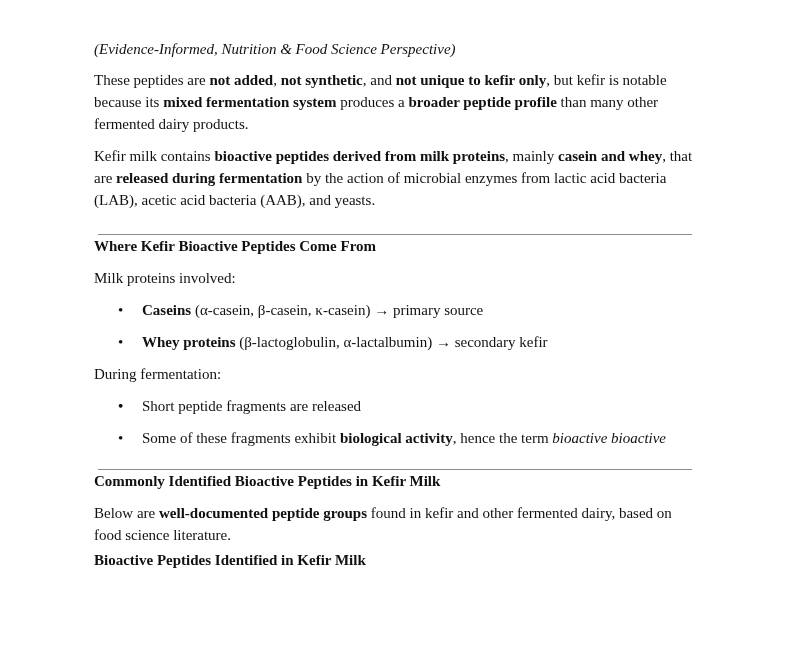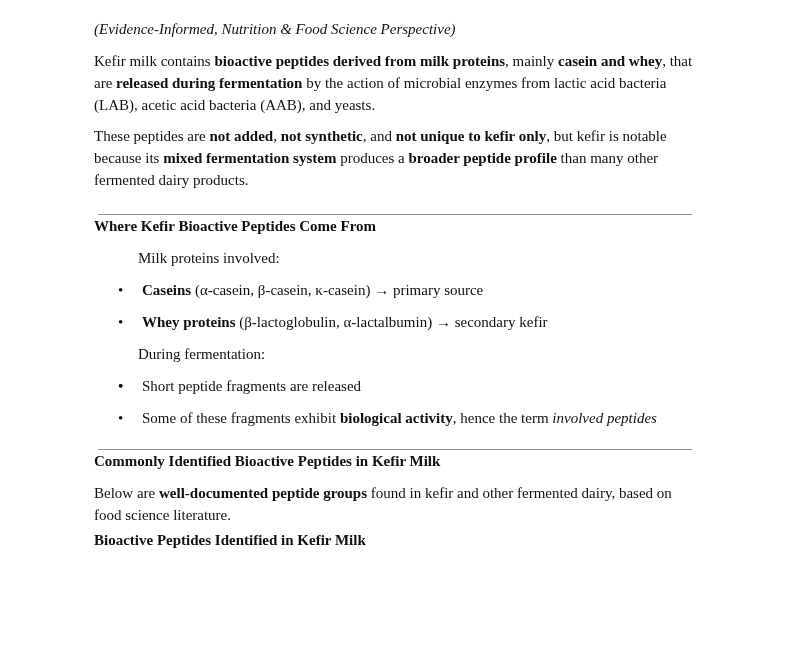--- a/index.html
+++ b/index.html
@@ -25,21 +25,21 @@
       font-size: 15px;
       font-weight: bold;
       margin: 0;
       line-height: 22px;
     }
     p {
       margin: 0;
     }
     .subtitle {
       font-style: italic;
-      margin-top: 2px;
+      margin-top: 22px;
     }
     .para { margin-top: 10px; }
     .para.tight { margin-top: 9px; }
     hr {
       border: none;
       border-top: 1px solid #8c8c8c;
       margin: 23px 0 0 4px;
       width: 594px;
       height: 0;
     }
@@ -52,52 +52,52 @@
     ul li {
       position: relative;
       padding-left: 48px;
       margin-top: 10px;
     }
     ul li .bullet {
       position: absolute;
       left: 24px;
       top: 0;
     }
-    .lead { margin-top: 10px; margin-left: 44px; }
+    .lead { margin-top: 10px; }
     .h-sub { margin-top: 3px; }
   </style>
 </head>
 <body>
 
 <div class="doc">
 
 
   <p class="subtitle">(Evidence-Informed, Nutrition &amp; Food Science Perspective)</p>
 
+  <p class="para tight"><span>These peptides are </span><b>not added</b><span>, </span><b>not synthetic</b><span>, and </span><b>not unique to kefir only</b><span>, but kefir is notable because its </span><b>mixed fermentation system</b><span> produces a </span><b>broader peptide profile</b><span> than many other fermented dairy products.</span></p>
+
   <p class="para"><span>Kefir milk contains </span><b>bioactive peptides derived from milk proteins</b><span>, mainly </span><b>casein and whey</b><span>, that are </span><b>released during fermentation</b><span> by the action of microbial enzymes from lactic acid bacteria (LAB), acetic acid bacteria (AAB), and yeasts.</span></p>
-
-  <p class="para tight"><span>These peptides are </span><b>not added</b><span>, </span><b>not synthetic</b><span>, and </span><b>not unique to kefir only</b><span>, but kefir is notable because its </span><b>mixed fermentation system</b><span> produces a </span><b>broader peptide profile</b><span> than many other fermented dairy products.</span></p>
 
   <hr>
 
   <h3 class="section-h">Where Kefir Bioactive Peptides Come From</h3>
 
   <p class="lead">Milk proteins involved:</p>
 
   <ul>
     <li><span class="bullet">•</span><b>Caseins</b><span> (α-casein, β-casein, κ-casein) → primary source</span></li>
     <li><span class="bullet">•</span><b>Whey proteins</b><span> (β-lactoglobulin, α-lactalbumin) → secondary kefir</span></li>
   </ul>
 
   <p class="lead">During fermentation:</p>
 
   <ul>
     <li><span class="bullet">•</span></li>
     <li><span class="bullet">•</span><span>Short peptide fragments are released</span></li>
-    <li><span class="bullet">•</span><span>Some of these fragments exhibit </span><b>biological activity</b><span>, hence the term </span><i>involved peptides</i></li>
+    <li><span class="bullet">•</span><span>Some of these fragments exhibit </span><b>biological activity</b><span>, hence the term </span><i>bioactive bioactive</i></li>
   </ul>
 
   <hr style="margin-top:20px;">
 
   <h3 class="section-h">Commonly Identified Bioactive Peptides in Kefir Milk</h3>
 
   <p class="para"><span>Below are </span><b>well-documented peptide groups</b><span> found in kefir and other fermented dairy, based on food science literature.</span></p>
 
   <h3 class="h-sub">Bioactive Peptides Identified in Kefir Milk</h3>
 

